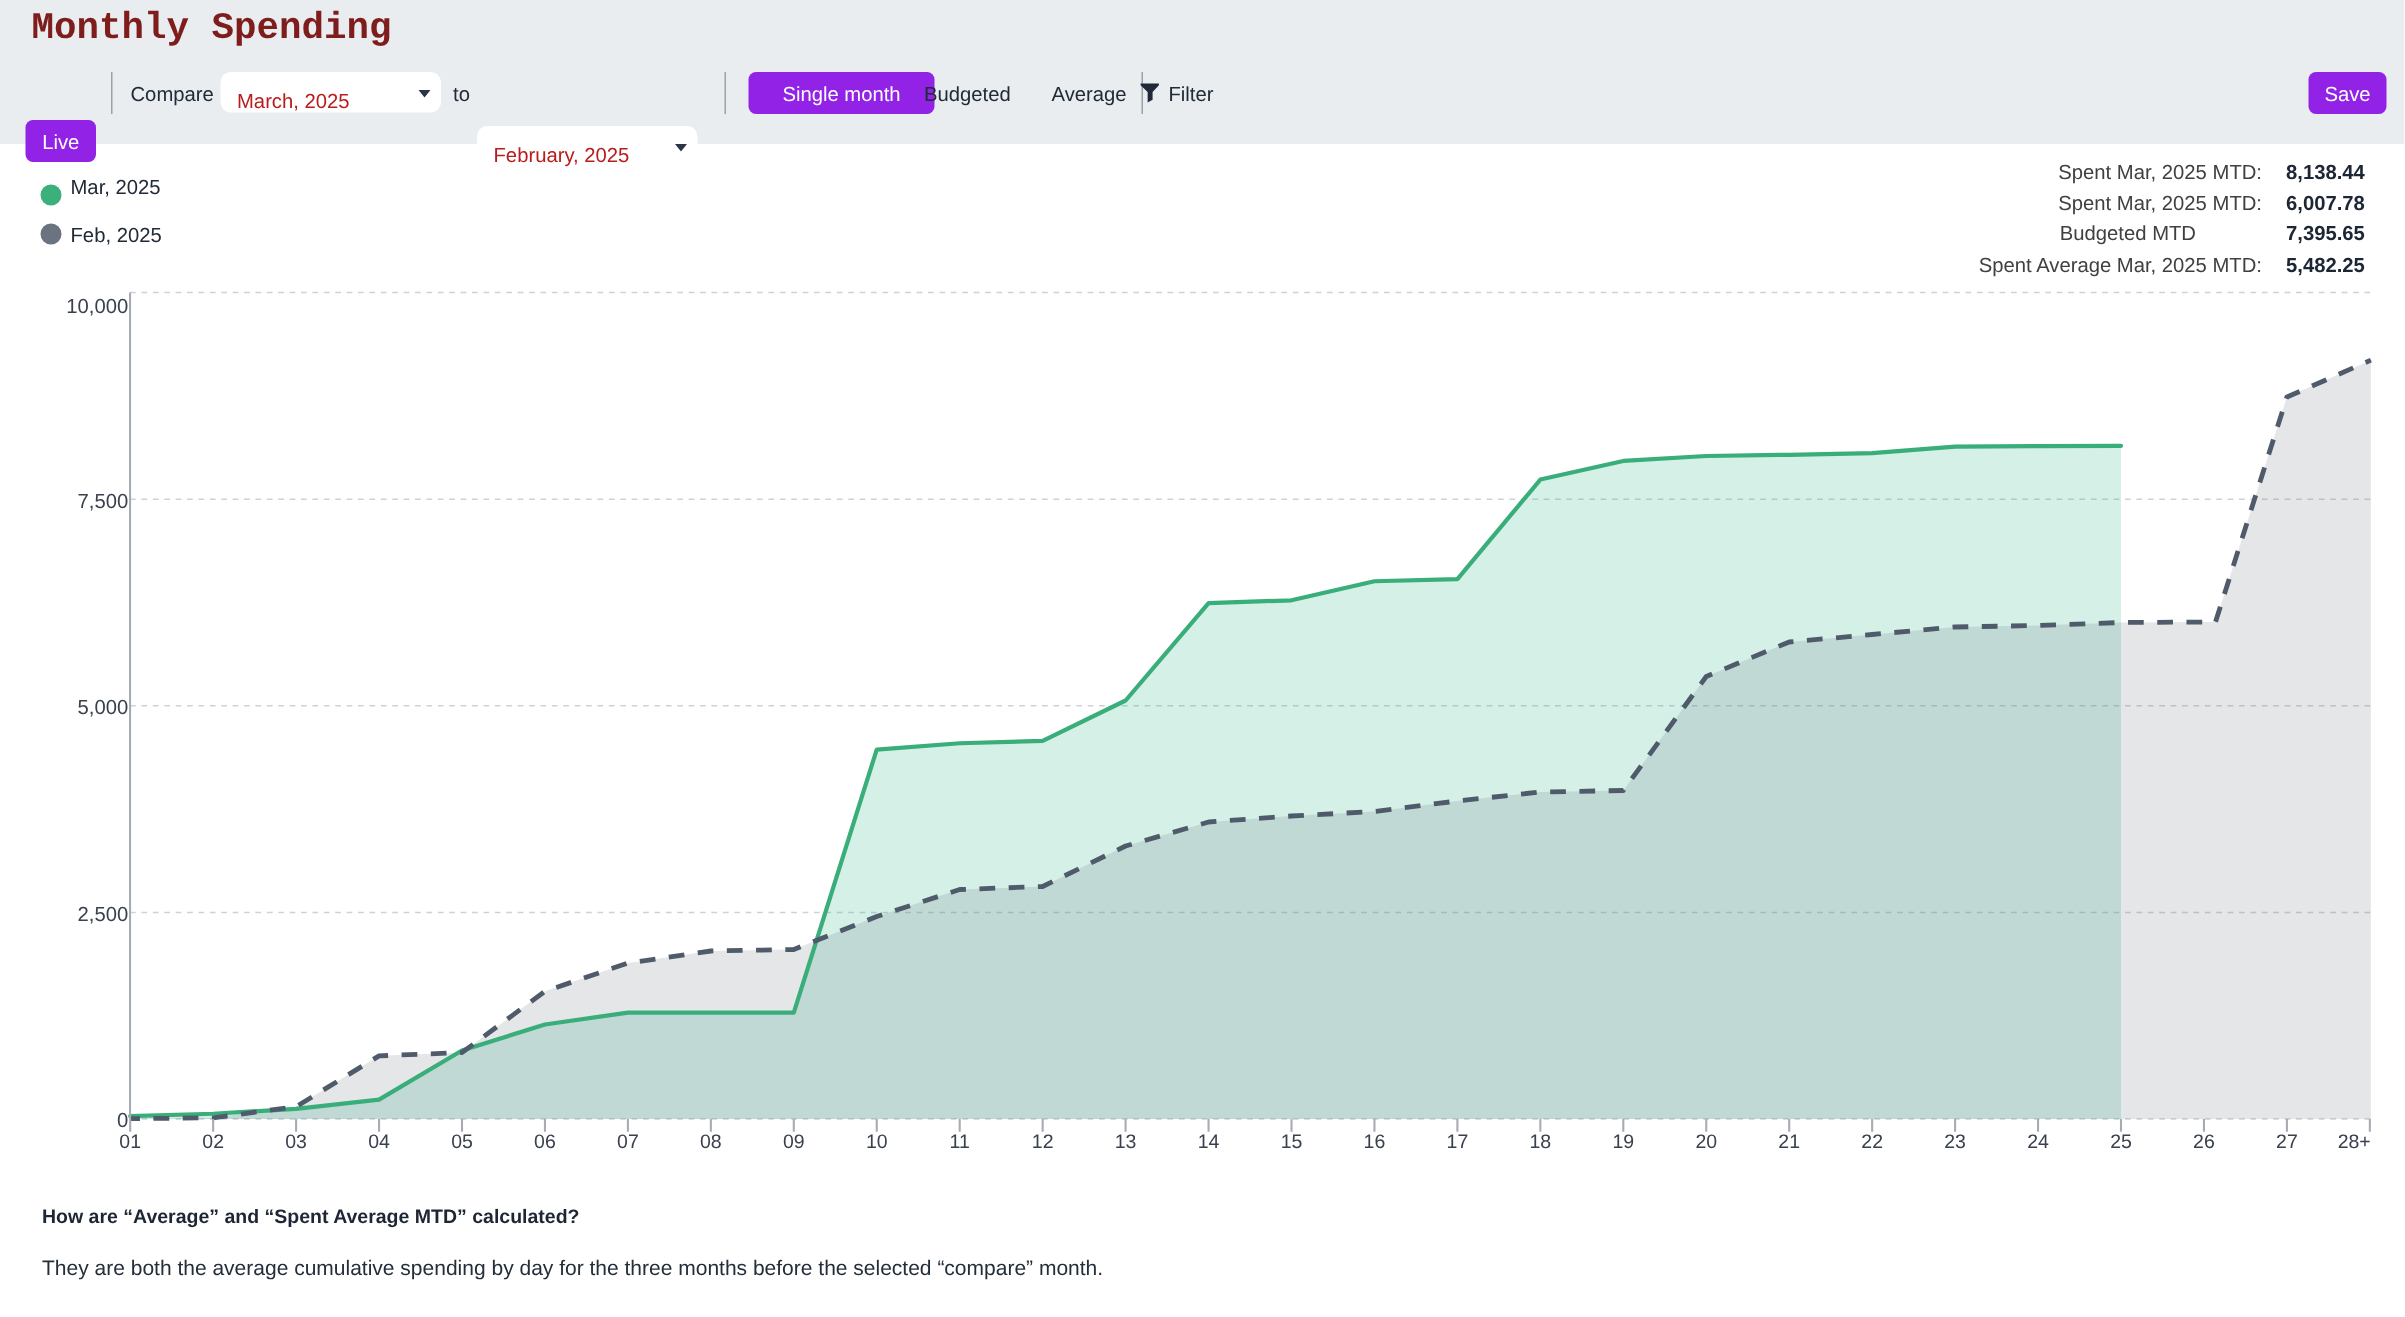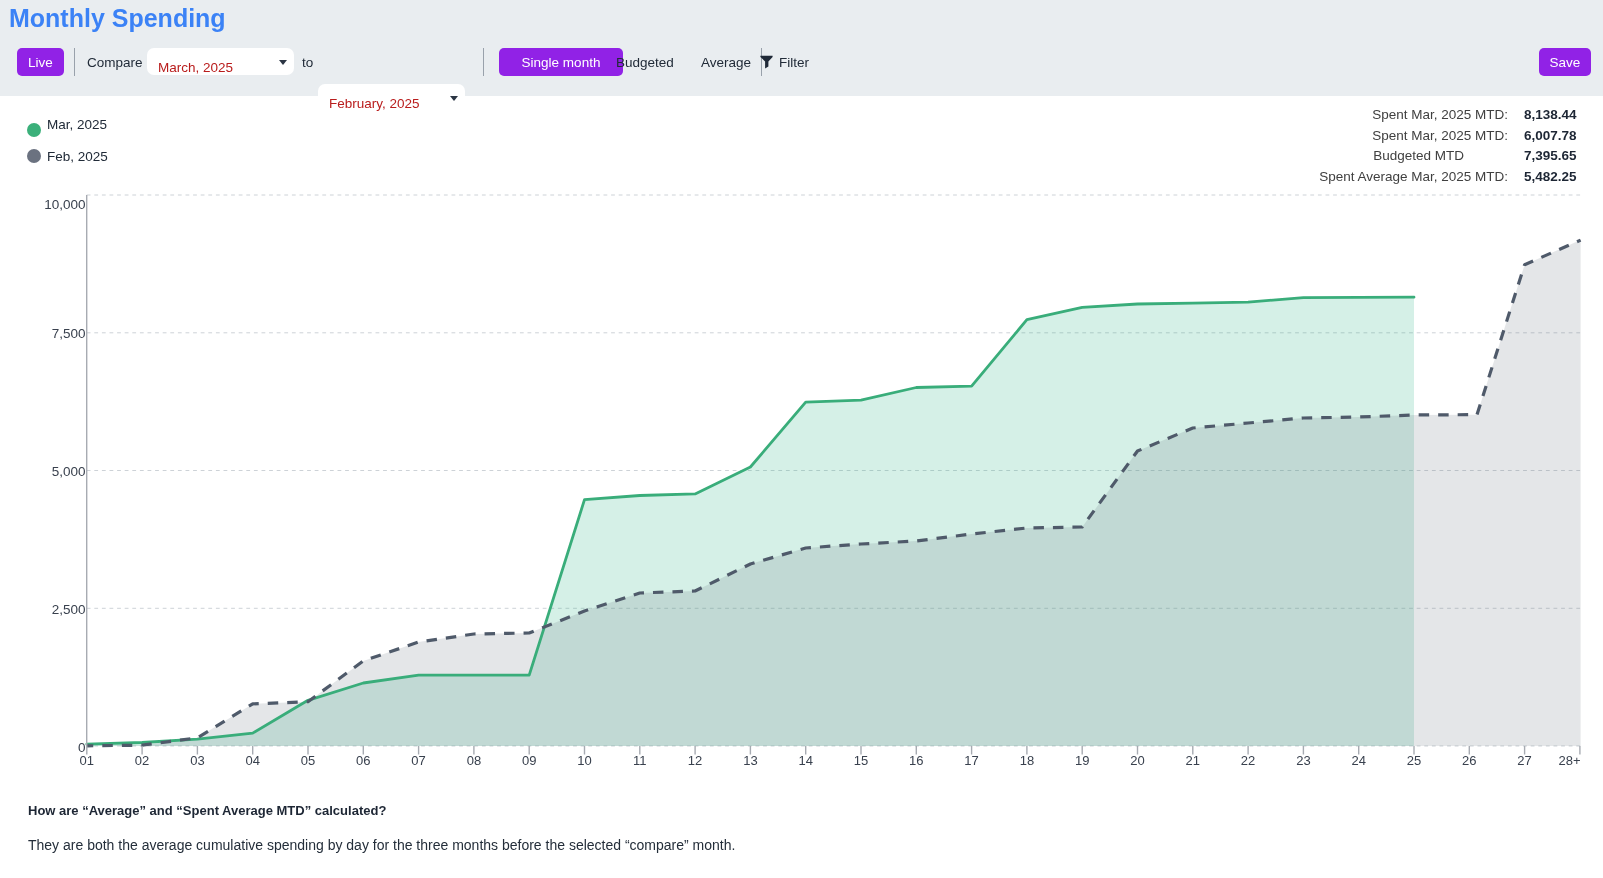--- a/index.html
+++ b/index.html
@@ -1,39 +1,39 @@
 <!DOCTYPE html>
 <html><head>
 <meta charset="utf-8">
 <style>
   html,body{margin:0;padding:0;}
   body{width:1603px;height:878px;background:#ffffff;font-family:"Liberation Sans",sans-serif;position:relative;overflow:hidden;}
   .hdr{position:absolute;left:0;top:0;width:1603px;height:96px;background:#e9edf0;}
-  h1{position:absolute;left:9px;top:4px;margin:0;font-size:25px;font-weight:700;color:#3b82f6;}
+  h1{position:absolute;left:21px;top:4px;margin:0;font-size:25px;font-weight:700;color:#7f1d1d;font-family:Liberation Mono, monospace;}
   .btn{position:absolute;top:48px;height:28px;background:#9122e6;border-radius:5px;color:#fff;font-size:13.5px;display:flex;align-items:center;justify-content:center;box-sizing:border-box;}
   .sep{position:absolute;top:48px;height:28px;width:1px;background:#99a1ab;}
   .tlabel{position:absolute;top:48px;height:28px;display:flex;align-items:center;font-size:13.5px;color:#212b38;}
   .sel{position:absolute;top:48px;height:27px;width:147px;background:#fff;border-radius:7px;box-sizing:border-box;display:flex;align-items:flex-end;font-size:13.5px;color:#b91c1c;}
   .sel .txt{margin-left:11px;}
   .caret{position:absolute;right:7.5px;top:11.7px;width:0;height:0;border-left:4.75px solid transparent;border-right:4.75px solid transparent;border-top:5.75px solid #2b3544;}
   .legend-dot{position:absolute;width:14px;height:14px;border-radius:50%;}
   .legend-txt{position:absolute;font-size:13.5px;color:#212b38;}
   .stat{position:absolute;right:22px;display:flex;align-items:baseline;}
   .stat .lab{font-size:13.5px;color:#404040;}
   .stat .val{font-size:13.5px;font-weight:700;color:#1d2634;width:57px;margin-left:16px;text-align:left;}
   .q{position:absolute;left:28px;top:802.5px;font-size:13px;font-weight:700;color:#1d2634;}
   .qa{position:absolute;left:28px;top:837px;font-size:14px;color:#242e3a;text-align:right;}
   svg{position:absolute;left:0;top:0;}
 </style>
 </head>
 <body>
 <div class="hdr"></div>
 <h1>Monthly Spending</h1>
 
-<div class="btn" style="left:17px;width:47px;">Live</div>
+<div class="btn" style="left:17px;width:47px;margin-top:32px;">Live</div>
 <div class="sep" style="left:74px;"></div>
 <div class="tlabel" style="left:87px;">Compare</div>
 <div class="sel" style="left:147px;">
     <span class="txt">March, 2025</span>
     <span class="caret"></span>
   </div>
 <div class="tlabel" style="left:302px;">to</div>
 <div class="sel" style="left:318px;margin-top:36px;">
     <span class="txt">February, 2025</span>
     <span class="caret"></span>

